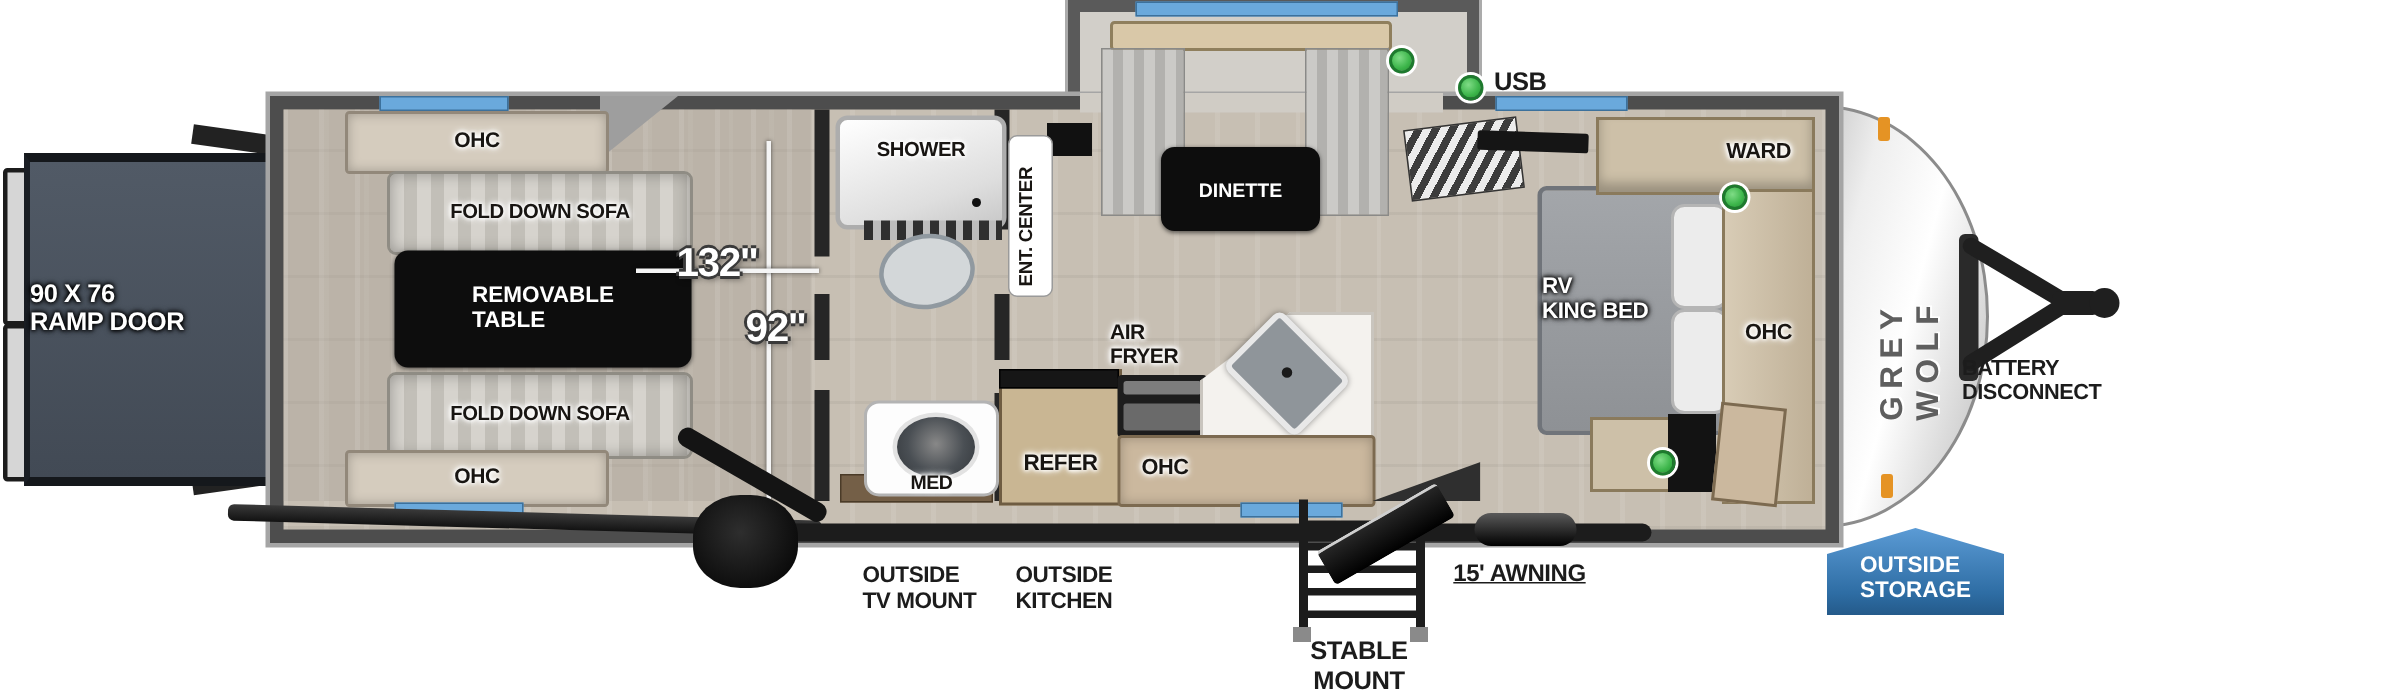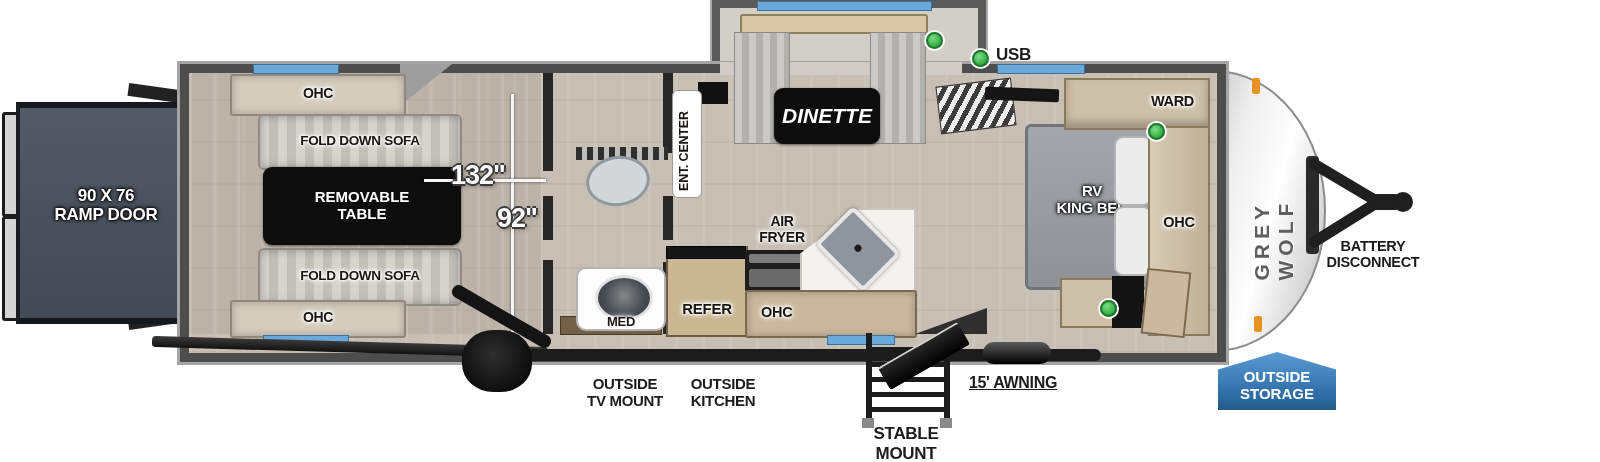--- a/index.html
+++ b/index.html
@@ -5,21 +5,21 @@
   html,body{margin:0;padding:0;background:#fff;}
   .canvas{position:relative;width:1600px;height:462px;overflow:hidden;
           font-family:"Liberation Sans",sans-serif;background:#fff;}
   .abs{position:absolute;}
   
   .lblD{color:#181512;font-weight:700;letter-spacing:-.3px;
         text-shadow:0 0 3px #fff,0 0 3px #fff,0 0 5px #fff,0 0 6px #fff;}
   .lblL{color:#fff;font-weight:700;letter-spacing:-.3px;
         text-shadow:0 0 3px #000,0 0 3px #000,0 0 5px rgba(0,0,0,.9);}
   .lblX{color:#1c1c1c;font-weight:700;letter-spacing:-.3px;}
-  .ml{white-space:pre-line;text-align:center;line-height:1.12;}
+  .ml{white-space:pre-line;line-height:1.12;}
   .plate{background:#0d0d0d;border-radius:9px;color:#fff;display:flex;
          align-items:center;justify-content:center;font-weight:700;
          box-shadow:0 1px 3px rgba(0,0,0,.55);}
   .dim{color:#fff;font-weight:700;font-size:27px;letter-spacing:-1px;
        text-shadow:-2px 0 0 #3a3a3a,2px 0 0 #3a3a3a,0 -2px 0 #3a3a3a,0 2px 0 #3a3a3a,2px 2px 4px rgba(0,0,0,.5);}
   
   .body-shell{left:180px;top:64px;width:1028px;height:280px;
       border:9px solid #4d4d4d;box-shadow:0 0 0 3px #a5a5a5;
       background-color:#c7bfb3;
       background-image:repeating-linear-gradient(90deg,rgba(255,255,255,.09) 0 3px,rgba(0,0,0,0) 3px 27px),
@@ -114,40 +114,45 @@
   <div class="abs" style="left:424px;top:179px;width:122px;height:3px;background:#f5f5f5;box-shadow:0 0 3px rgba(0,0,0,.6);"></div>
   <div class="abs dim" style="left:426px;top:160px;width:104px;text-align:center;">132"</div>
   <div class="abs dim" style="left:467px;top:203px;width:100px;text-align:center;">92"</div>
 
   <div class="abs wallseg" style="left:543px;top:73px;width:10px;height:98px;"></div>
   <div class="abs wallseg" style="left:543px;top:196px;width:10px;height:44px;"></div>
   <div class="abs wallseg" style="left:543px;top:260px;width:10px;height:74px;"></div>
   <div class="abs wallseg" style="left:663px;top:73px;width:10px;height:80px;"></div>
   <div class="abs wallseg" style="left:663px;top:196px;width:10px;height:44px;"></div>
   <div class="abs wallseg" style="left:663px;top:262px;width:10px;height:72px;"></div>
+  <div class="abs" style="left:557px;top:77px;width:108px;height:70px;background:linear-gradient(160deg,#ffffff,#dedede 70%,#c8c8c8);
+              border:3px solid #adadad;border-radius:8px;">
+    <div class="abs lblD" style="left:0;right:0;top:12px;text-align:center;font-size:13.5px;">SHOWER</div>
+    <div class="abs" style="right:14px;bottom:12px;width:6px;height:6px;border-radius:50%;background:#111;"></div>
+  </div>
   <div class="abs" style="left:576px;top:147px;width:92px;height:13px;
               background:repeating-linear-gradient(90deg,#2f2f2f 0 6px,#bdbdbd 6px 11px);"></div>
   <div class="abs" style="left:586px;top:156px;width:58px;height:44px;background:#d3d7d9;border:3px solid #9099a0;
               border-radius:50%;transform:rotate(-8deg);"></div>
   <div class="abs" style="left:560px;top:316px;width:100px;height:17px;background:#745f47;border:1px solid #4a3b28;"></div>
   <div class="abs" style="left:576px;top:267px;width:86px;height:60px;background:#fdfdfd;border:2px solid #b3b3b3;border-radius:10px;">
     <div class="abs" style="left:17px;top:6px;width:52px;height:40px;border-radius:50%;
                 background:radial-gradient(circle at 50% 45%,#888 0%,#4a4f54 55%,#33373b);border:3px solid #e2e2e2;"></div>
     <div class="abs lblD" style="left:0;right:0;bottom:0px;text-align:center;font-size:13px;">MED</div>
   </div>
 
   <div class="abs" style="left:698px;top:82px;width:30px;height:22px;background:#111;"></div>
   <div class="abs" style="left:672px;top:90px;width:28px;height:106px;background:#fff;border:1px solid #9a9a9a;border-radius:6px;">
     <div class="abs vtext" style="left:4px;top:6px;height:94px;font-size:12.5px;font-weight:700;color:#181512;letter-spacing:-.2px;">ENT. CENTER</div>
   </div>
 
   <div class="abs" style="left:740px;top:14px;width:184px;height:16px;background:#d9c8a8;border:2px solid #8f7f5d;border-radius:3px;"></div>
   <div class="abs bench" style="left:734px;top:32px;width:54px;height:110px;"></div>
   <div class="abs bench" style="left:870px;top:32px;width:54px;height:110px;"></div>
-  <div class="abs plate" style="left:774px;top:88px;width:106px;height:56px;font-size:21px;font-style:italic;">
+  <div class="abs plate" style="left:774px;top:98px;width:106px;height:56px;font-size:13px;">
     <span>DINETTE</span>
   </div>
 
   <div class="abs" style="left:938px;top:82px;width:74px;height:46px;transform:rotate(-7deg);
               background:repeating-linear-gradient(125deg,#ececec 0 5px,#3c3c3c 5px 10px);border:1px solid #333;"></div>
   <div class="abs" style="left:985px;top:88px;width:74px;height:13px;background:#151515;border-radius:2px;transform:rotate(2deg);"></div>
 
   <div class="abs" style="left:666px;top:246px;width:78px;height:87px;background:#c9b693;border:2px solid #6e5c42;">
     <div class="abs" style="left:-2px;top:-2px;width:78px;height:11px;background:#161616;border:1px solid #000;"></div>
     <div class="abs lblD" style="left:0;right:0;top:52px;text-align:center;font-size:15px;">REFER</div>

